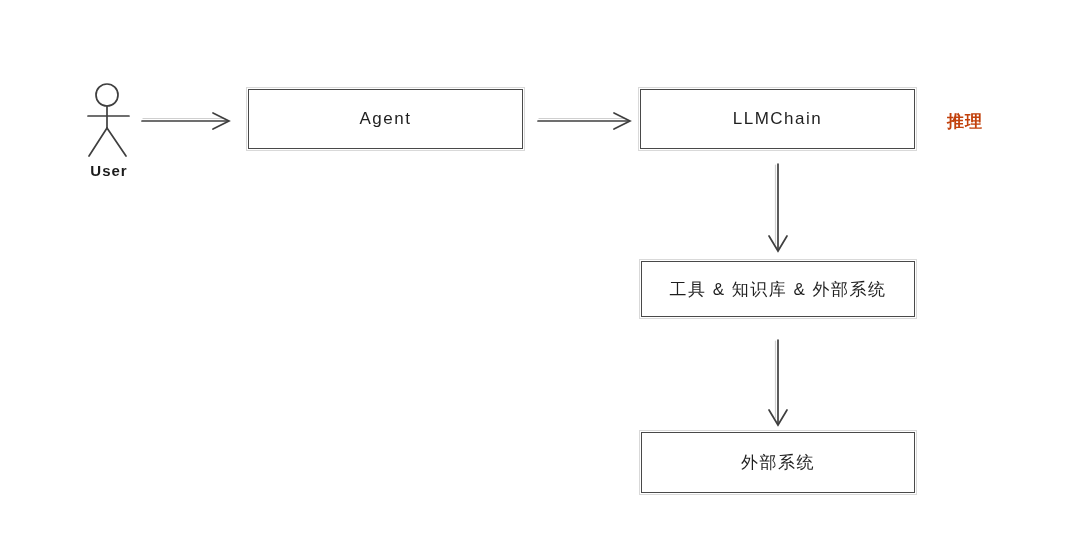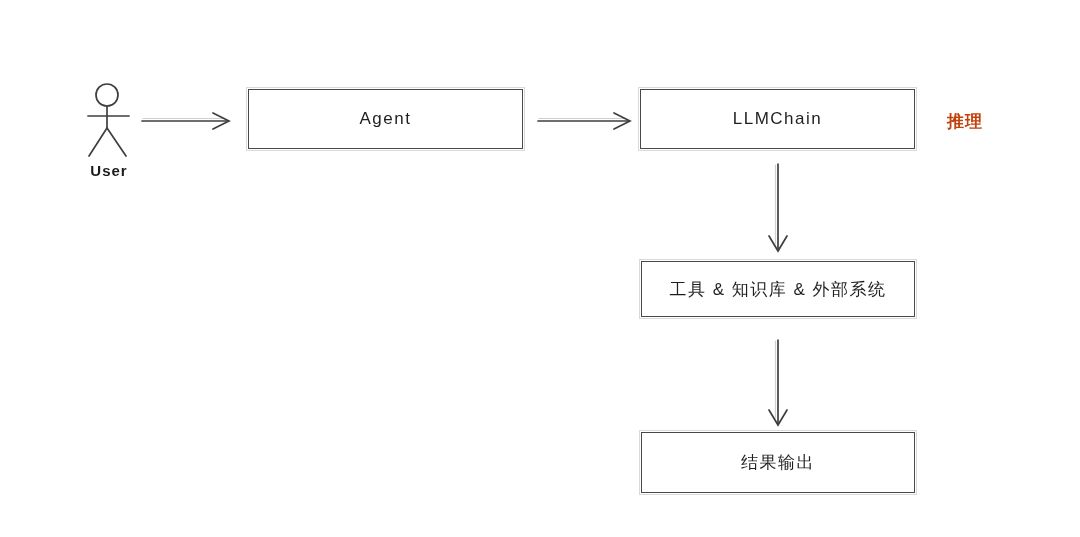--- a/index.html
+++ b/index.html
@@ -109,16 +109,16 @@
   </div>
 
 
   <div class="annotation" style="left:947px; top:110px;">推理</div>
 
   <div class="node-box" style="left:641px; top:261px; width:274px; height:56px;">
     <span class="node-label">工具 &amp; 知识库 &amp; 外部系统</span>
   </div>
 
   <div class="node-box" style="left:641px; top:432px; width:274px; height:61px;">
-    <span class="node-label">结果输出</span>
+    <span class="node-label">外部系统</span>
   </div>
 
 </div>
 
 </body></html>

